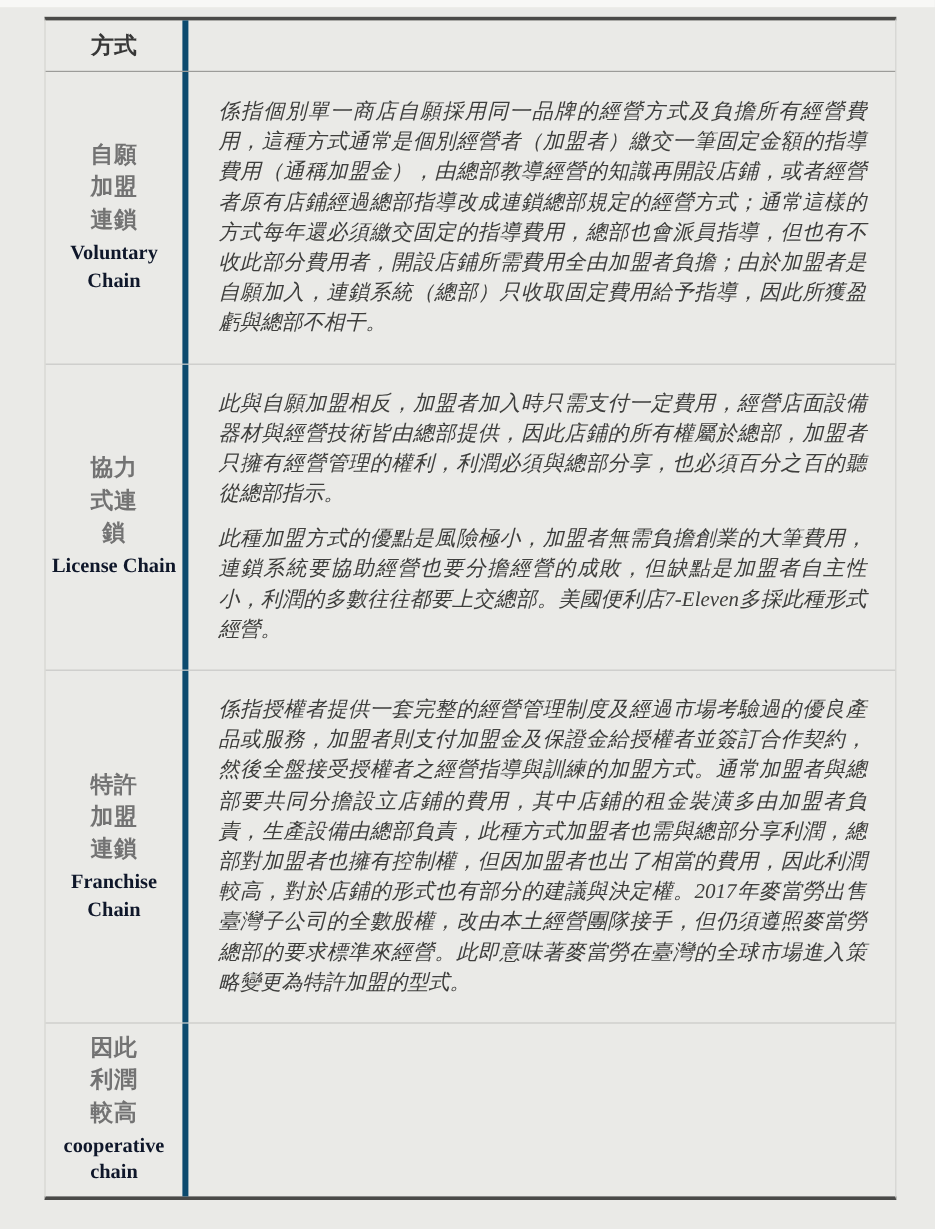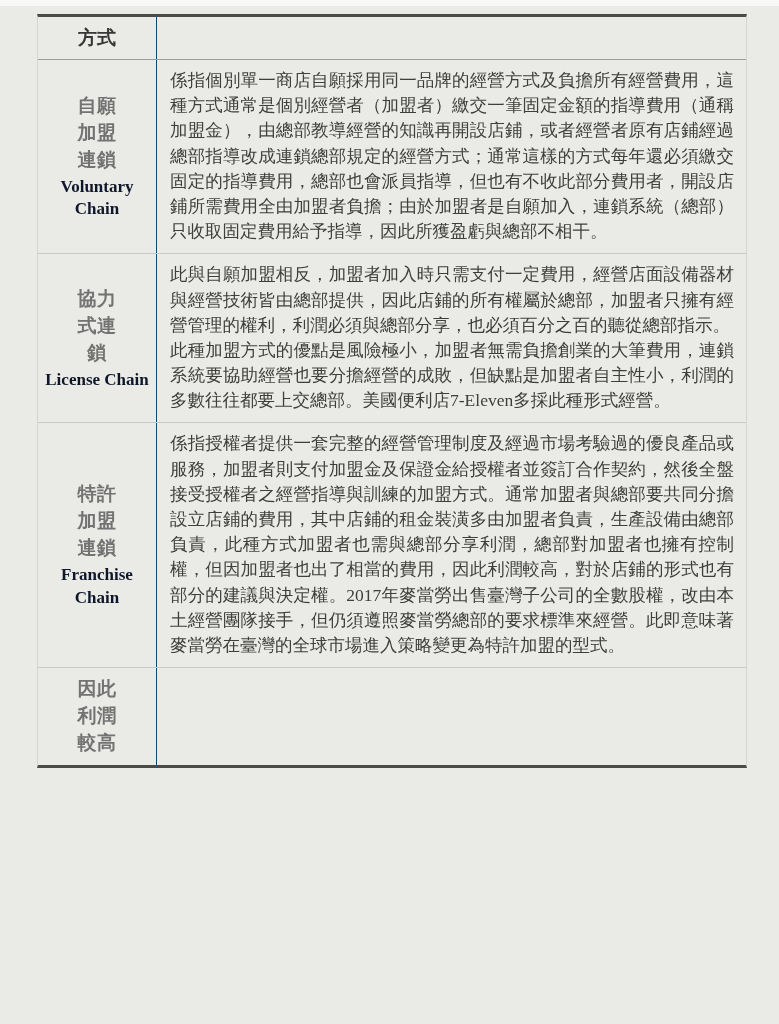--- a/index.html
+++ b/index.html
@@ -42,21 +42,21 @@
   .row.header-row {
     border-bottom: 1px solid #9c9c99;
   }
   .row.header-row + .row {
     border-top: none;
   }
   .cell {
     box-sizing: border-box;
   }
   .method-cell {
-    border-right: 1px solid #0c4a6e;
+    border-right: 5px solid #0c4a6e;
     display: flex;
     flex-direction: column;
     align-items: center;
     justify-content: center;
     text-align: center;
     padding: 8px 5px;
   }
   .head-cell {
     font-weight: bold;
     font-size: 19px;
@@ -87,21 +87,22 @@
     margin-top: 2px;
   }
   .desc-cell {
     padding: 8px 12px 9px 13px;
     font-size: 17.5px;
     line-height: 1.44;
     text-align: justify;
     color: #3e3e3c;
   }
   .desc-cell p {
-    margin: 0;
+    margin: 12px;
+    font-style: italic;
   }
   .desc-cell p:empty {
     display: none;
   }
 </style>
 </head>
 <body>
 
 <div class="top-strip"></div>
 
@@ -139,16 +140,17 @@
     </div>
     <div class="cell desc-cell">
       <p>係指授權者提供一套完整的經營管理制度及經過市場考驗過的優良產品或服務，加盟者則支付加盟金及保證金給授權者並簽訂合作契約，然後全盤接受授權者之經營指導與訓練的加盟方式。通常加盟者與總部要共同分擔設立店鋪的費用，其中店鋪的租金裝潢多由加盟者負責，生產設備由總部負責，此種方式加盟者也需與總部分享利潤，總部對加盟者也擁有控制權，但因加盟者也出了相當的費用，因此利潤較高，對於店鋪的形式也有部分的建議與決定權。2017年麥當勞出售臺灣子公司的全數股權，改由本土經營團隊接手，但仍須遵照麥當勞總部的要求標準來經營。此即意味著麥當勞在臺灣的全球市場進入策略變更為特許加盟的型式。</p>
 
     </div>
   </div>
 
   <div class="row">
     <div class="cell method-cell">
       <span class="method-zh">因此利潤較高</span>
+      <span class="method-en">cooperative chain</span>
     </div>
   </div>
 
 </div>
 
 </body></html>

